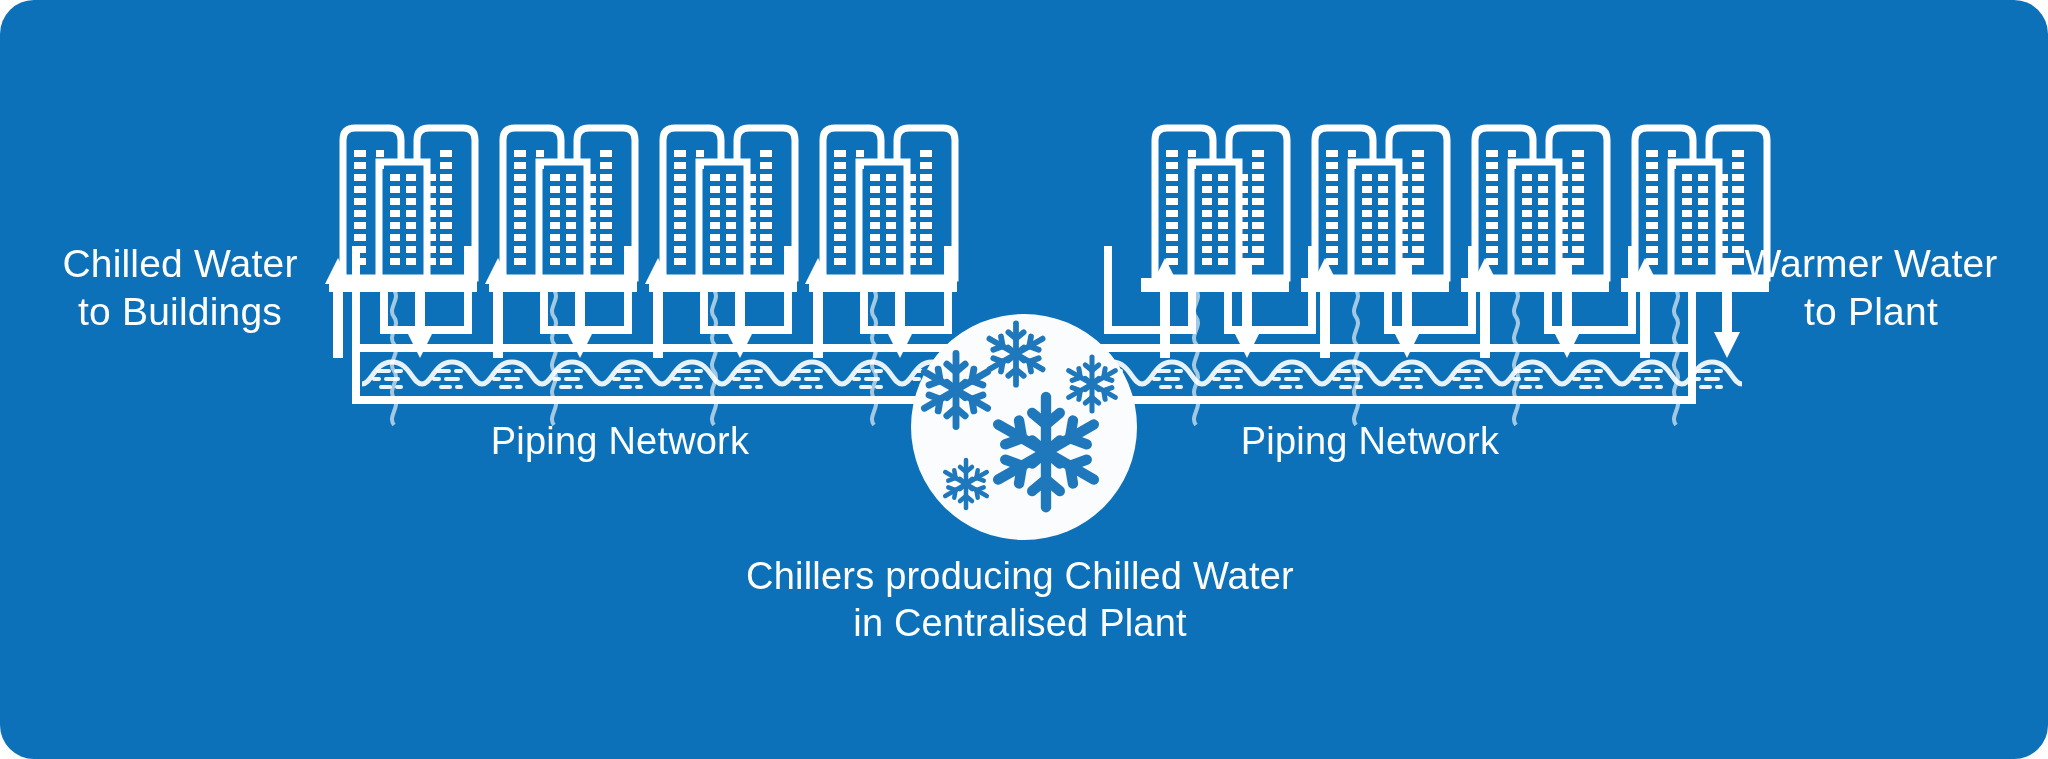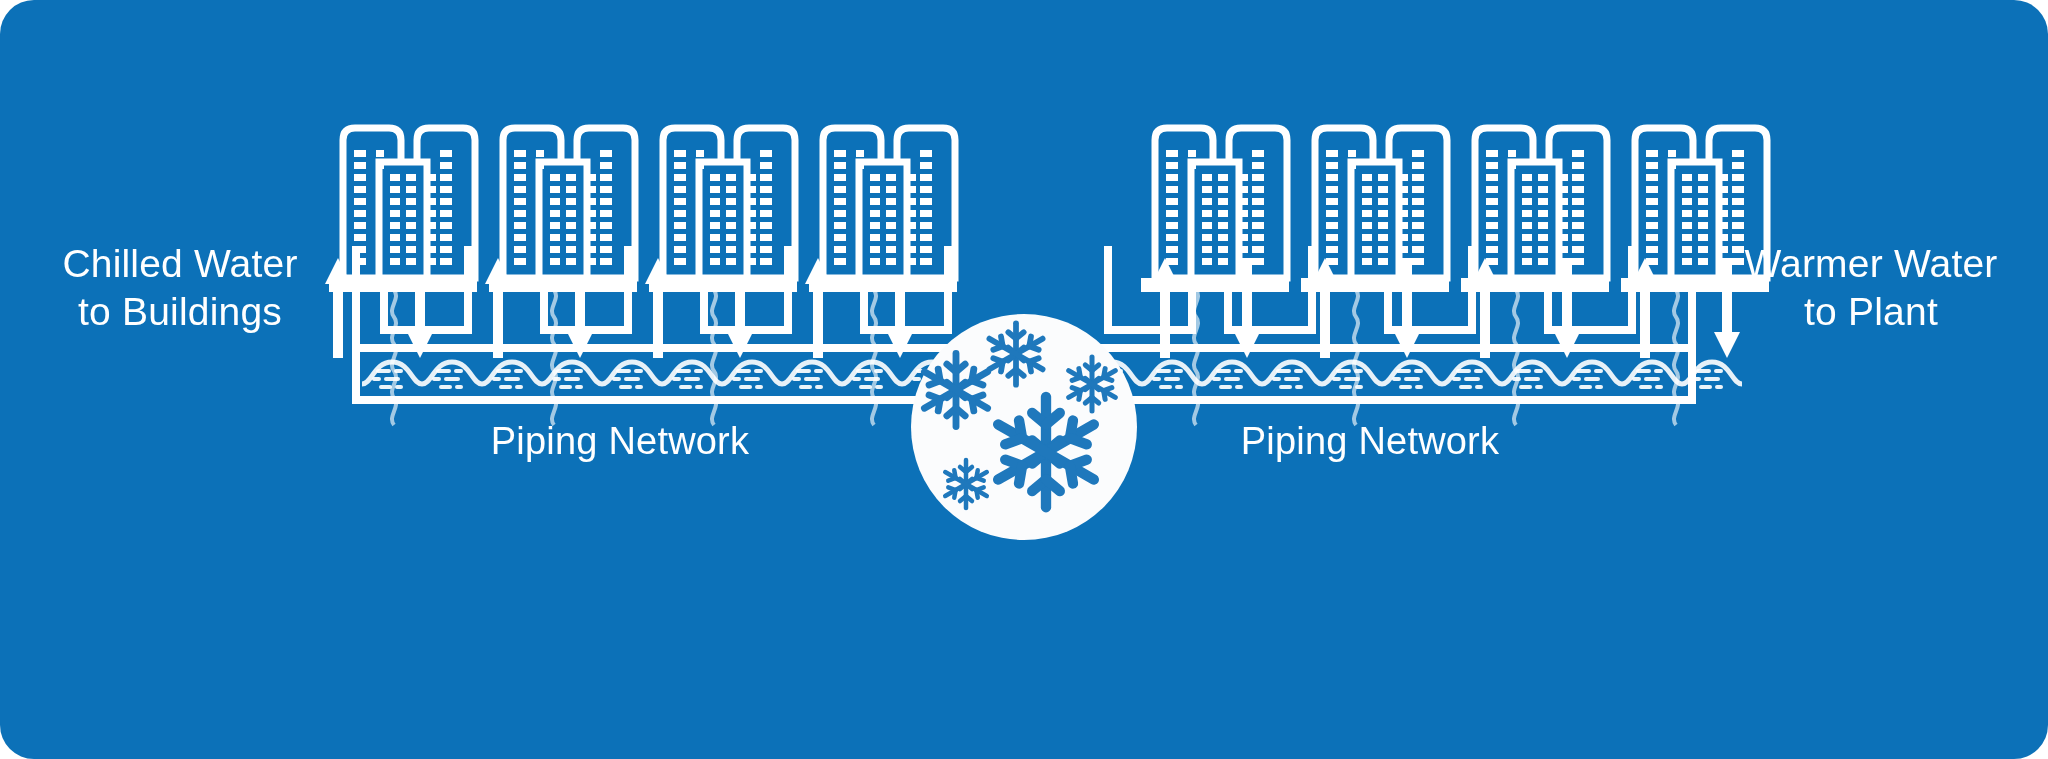--- a/index.html
+++ b/index.html
@@ -314,14 +314,16 @@
   <div class="lbl" id="label-chilled-water">Chilled Water
 to Buildings</div>
 
   <div class="lbl" id="label-warmer-water">Warmer Water
 to Plant</div>
 
   <div class="lbl" id="label-piping-left">Piping Network</div>
 
   <div class="lbl" id="label-piping-right">Piping Network</div>
 
+  <div class="lbl" id="label-chillers">Chillers producing Chilled Water
+in Centralised Plant</div>
 
 </div>
 
 </body></html>

